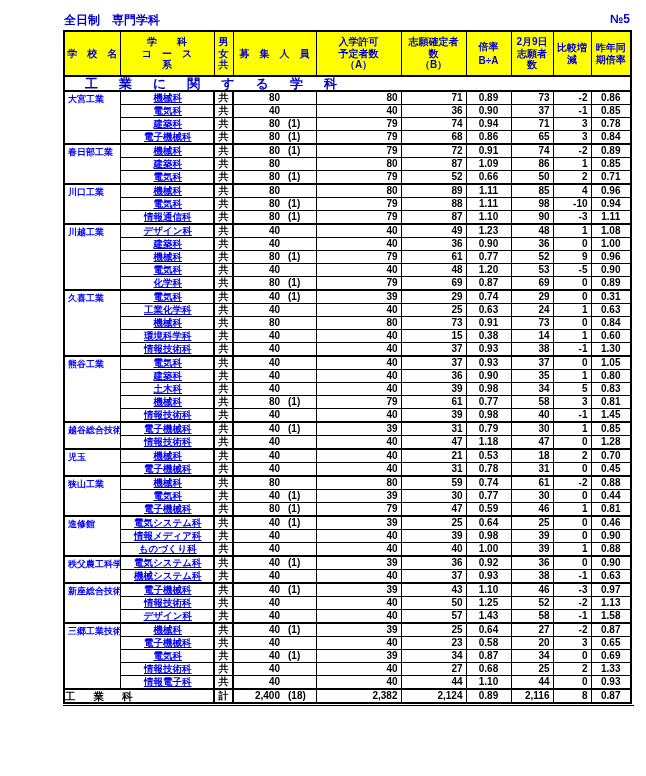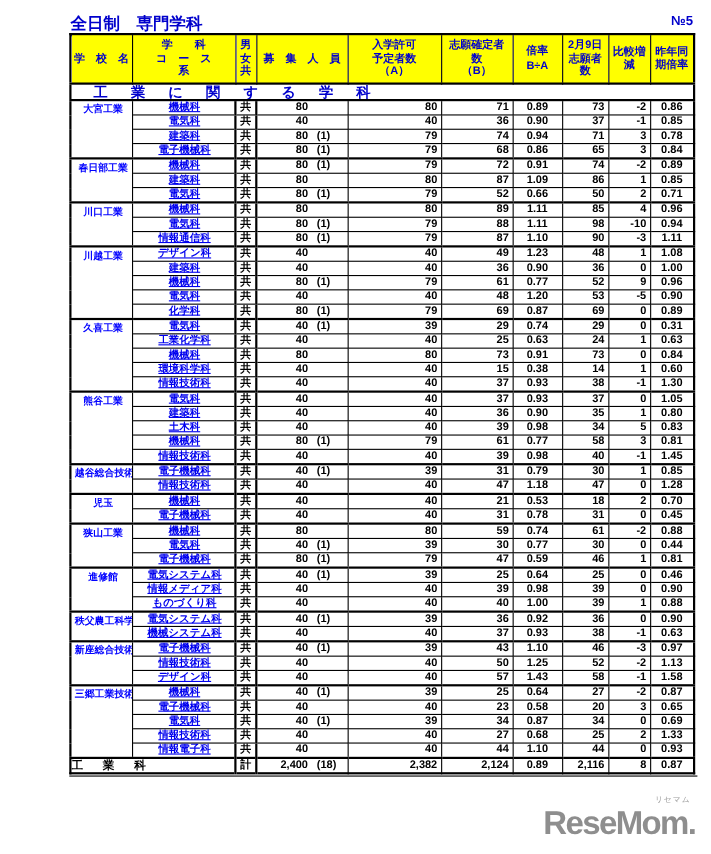--- a/index.html
+++ b/index.html
@@ -2,21 +2,21 @@
 <html><head>
 <meta charset="utf-8">
 <style>
   * { margin:0; padding:0; box-sizing:border-box; }
   html,body { width:646px; height:776px; background:#ffffff; overflow:hidden;
     font-family:"Liberation Sans","DejaVu Sans",sans-serif; }
   #page { position:relative; width:646px; height:776px; background:#ffffff; }
 
   .titlebar { position:absolute; top:12px; left:64px; right:16px; height:17px; }
   .doc-title { position:absolute; left:0; top:0; color:#0000cc; font-weight:bold;
-    font-size:15px; border-bottom:1px solid #0000cc; padding-bottom:1px; white-space:nowrap; }
+    font-size:12px; border-bottom:1px solid #0000cc; padding-bottom:1px; white-space:nowrap; }
   .page-no { position:absolute; right:0; top:0; color:#0000cc; font-weight:bold; font-size:12px; }
 
   .tablewrap { position:absolute; top:30px; left:63px; width:571px; }
   table { border-collapse:collapse; table-layout:fixed; width:567px;
     border:2px solid #000; }
   .underline-bar { width:571px; border-top:1px solid #000; margin-top:1px; }
 
   th, td { border:1px solid #000; overflow:hidden; white-space:nowrap; }
 
   thead th { background:#ffff00; color:#0000cc; font-weight:bold; font-size:10px;
@@ -25,21 +25,21 @@
   th.ratio-h div:first-child { margin-bottom:3px; }
 
   tr.section-row td { height:14px; color:#0000cc; font-weight:bold; font-size:13px;
     text-align:left; padding-left:20px; letter-spacing:21px; border-bottom:2px solid #000;
     line-height:13px; }
 
   tbody td { height:13px; font-size:10px; font-weight:bold; color:#000;
     line-height:12px; vertical-align:middle; }
   tr.group-start td { border-top:2px solid #000; }
 
-  td.school { color:#0000ff; text-align:center; padding:1px 0 0 3px; vertical-align:top;
+  td.school { color:#0000ff; text-align:left; padding:1px 0 0 3px; vertical-align:top;
     font-size:9px; }
   td.dept  { text-align:center; padding-left:2px; font-size:9.5px; }
   td.dept span { color:#0000ee; text-decoration:underline; cursor:pointer; }
   td.g { text-align:center; border-left:2px solid #000; border-right:2px solid #000; }
   td.cap { padding:0; }
   .cap-in { display:flex; width:100%; }
   .cap-num { width:46px; text-align:right; }
   .cap-note { flex:1; text-align:left; padding-left:8px; }
   td.num-r { text-align:right; padding-right:3px; }
   td.num-c { text-align:center; }
@@ -877,18 +877,14 @@
           <td class="num-c">0.89</td>
           <td class="num-r">2,116</td>
           <td class="num-r">8</td>
           <td class="num-c">0.87</td>
         </tr>
       </tbody>
     </table>
     <div class="underline-bar"></div>
   </div>
 
-  <div class="logo">
-    <span class="word">ReseMom.</span>
-    <span class="ruby">リセマム</span>
-  </div>
 
 </div>
 
 </body></html>

